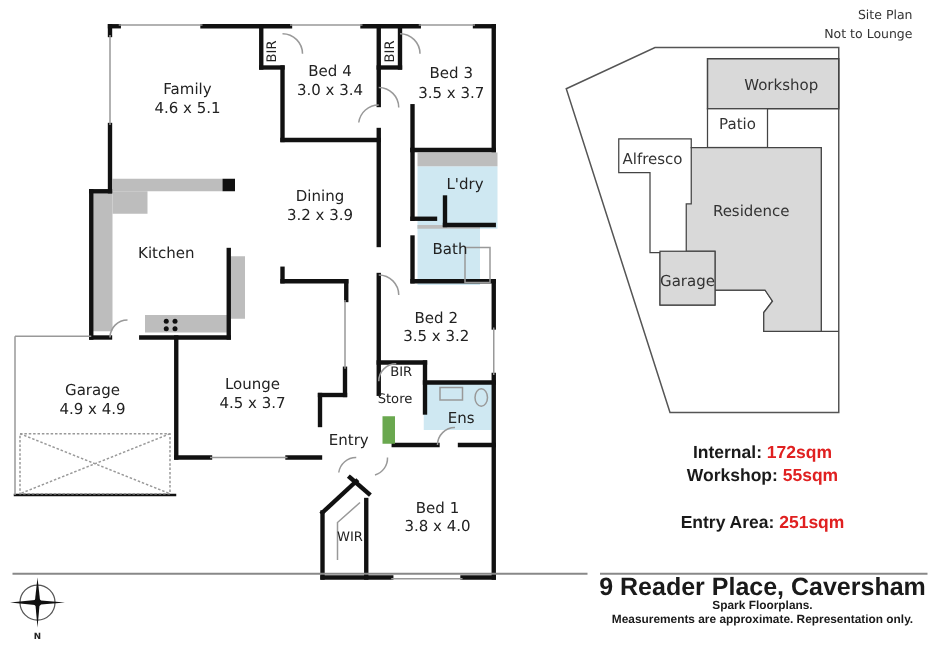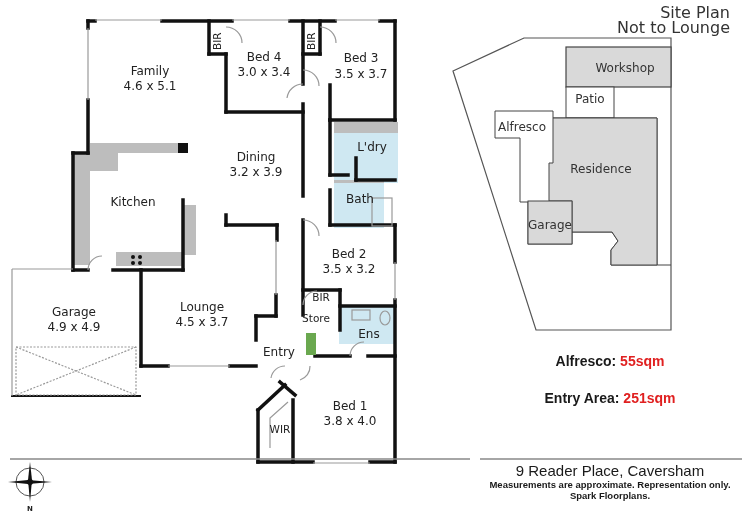--- a/index.html
+++ b/index.html
@@ -5,23 +5,23 @@
   html, body { margin: 0; padding: 0; background: #ffffff; }
   body { width: 750px; height: 519px; position: relative; overflow: hidden; font-family: "DejaVu Sans", sans-serif; }
   #plan { position: absolute; left: 0; top: 0; width: 750px; height: 519px; }
   .lbl { font-family: "DejaVu Sans", sans-serif; fill: #222; font-size: 12px; }
   .lbl-sm { font-family: "DejaVu Sans", sans-serif; fill: #222; font-size: 10.5px; }
   .site-lbl { font-family: "DejaVu Sans", sans-serif; fill: #333; font-size: 12px; }
   .stats { position: absolute; left: 480px; top: 352px; width: 260px; text-align: center; font-family: "Liberation Sans", sans-serif; font-weight: bold; font-size: 14px; line-height: 19px; color: #1a1a1a; }
   .stats .v { color: #e02020; }
   .stats .total { margin-top: 18px; }
   .footer { position: absolute; left: 470px; top: 462px; width: 280px; text-align: center; font-family: "Liberation Sans", sans-serif; color: #1a1a1a; }
-  .footer .addr { font-weight: normal; font-size: 15px; line-height: 17px; }
+  .footer .addr { font-weight: bold; font-size: 20px; line-height: 17px; }
   .footer .note { font-weight: bold; font-size: 9.5px; line-height: 11px; }
-  .site-title { position: absolute; right: 20px; top: 5px; text-align: right; font-family: "DejaVu Sans", sans-serif; font-size: 16px; line-height: 15px; color: #333; }
+  .site-title { position: absolute; right: 20px; top: 5px; text-align: right; font-family: "DejaVu Sans", sans-serif; font-size: 10px; line-height: 15px; color: #333; }
   .north { position: absolute; left: 27px; top: 505px; font-family: "DejaVu Sans", sans-serif; font-size: 7px; font-weight: bold; color: #222; }
 </style>
 </head>
 <body>
 
 <svg id="plan" viewBox="0 0 750 519" xmlns="http://www.w3.org/2000/svg">
 
   <g>
 
     <rect x="334" y="133" width="64" height="50" fill="#cfe8f2"></rect>
@@ -204,23 +204,24 @@
     <circle cx="30" cy="482" r="3" fill="#111"></circle>
   </g>
 </svg>
 
 <div class="site-title">
   <div>Site Plan</div>
   <div>Not to Lounge</div>
 </div>
 
 <div class="stats">
-  <div><span>Alfresco:</span> <span class="v">55sqm</span></div>
+  <div><span>Internal:</span> <span class="v">172sqm</span></div>
+  <div><span>Workshop:</span> <span class="v">55sqm</span></div>
   <div class="total"><span>Entry Area:</span> <span class="v">251sqm</span></div>
 </div>
 
 <div class="footer">
   <div class="addr">9 Reader Place, Caversham</div>
+  <div class="note">Spark Floorplans.</div>
   <div class="note">Measurements are approximate.  Representation only.</div>
-  <div class="note">Spark Floorplans.</div>
 </div>
 
 <div class="north">N</div>
 
 </body></html>

